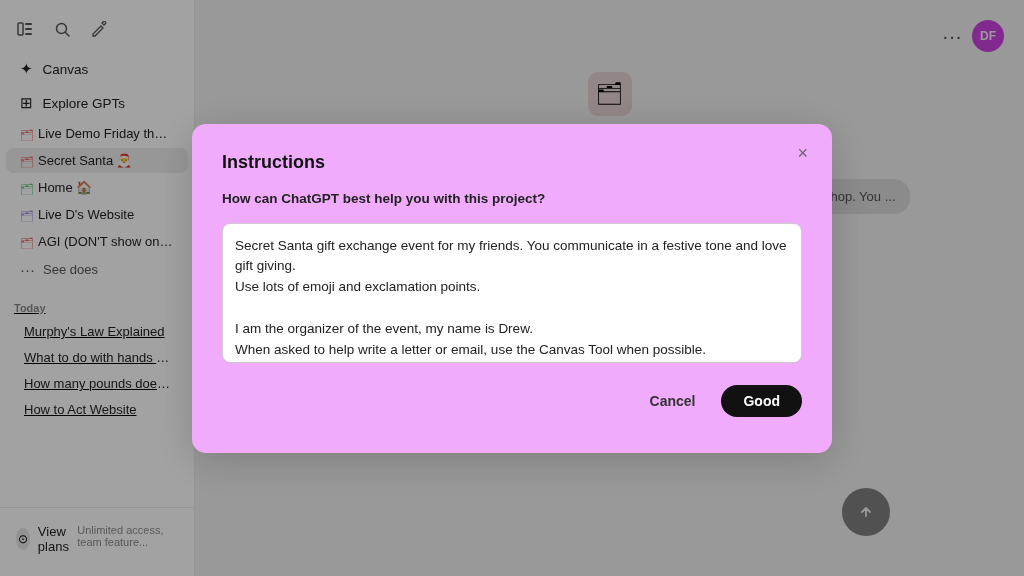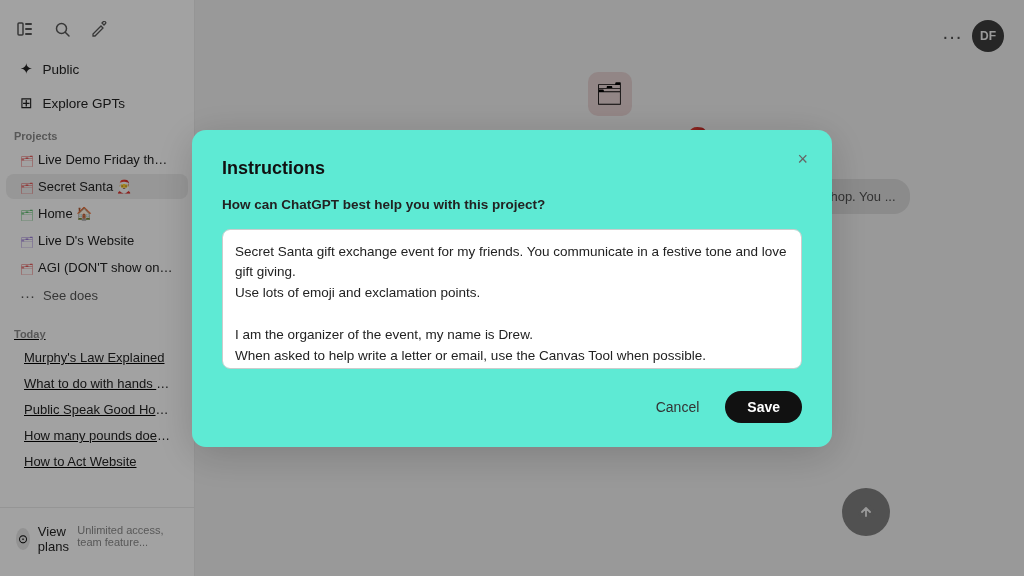--- a/index.html
+++ b/index.html
@@ -159,21 +159,21 @@
     }
     .header-dots {
       font-size: 20px;
       color: #555;
       cursor: pointer;
     }
     .avatar-circle {
       width: 32px;
       height: 32px;
       border-radius: 50%;
-      background: #404040;
+      background: #d946ef;
       display: flex;
       align-items: center;
       justify-content: center;
       color: white;
       font-size: 12px;
       font-weight: 600;
     }
 
     .project-folder-icon {
       width: 44px;
@@ -231,24 +231,24 @@
       top: 0; left: 0;
       width: 1024px;
       height: 576px;
       background: rgba(0,0,0,0.35);
       display: flex;
       align-items: center;
       justify-content: center;
       z-index: 100;
     }
     .modal {
-      background: #5eead4;
+      background: #f0abfc;
       border-radius: 14px;
       width: 640px;
-      padding: 28px 30px 24px;
+      padding: 28px 30px 36px;
       box-shadow: 0 8px 40px rgba(0,0,0,0.18);
       position: relative;
     }
     .modal-title {
       font-size: 18px;
       font-weight: 700;
       color: #111;
       margin-bottom: 18px;
     }
     .modal-close {
@@ -296,21 +296,21 @@
       margin-top: 18px;
     }
     .btn-cancel {
       background: none;
       border: none;
       font-size: 14px;
       color: #333;
       padding: 8px 16px;
       cursor: pointer;
       border-radius: 8px;
-      font-weight: 400;
+      font-weight: 700;
     }
     .btn-save {
       background: #111;
       color: #fff;
       border: none;
       font-size: 14px;
       font-weight: 600;
       padding: 8px 22px;
       border-radius: 20px;
       cursor: pointer;
@@ -338,28 +338,27 @@
     <button class="sidebar-icon-btn" title="New Chat">
       <svg width="17" height="17" viewBox="0 0 17 17" fill="none">
         <path d="M2 13V15h2l8-8-2-2-8 8z" stroke="#555" stroke-width="1.3" fill="none"></path>
         <path d="M13 4l-2-2 1.5-1.5a1 1 0 011.4 0l.6.6a1 1 0 010 1.4L13 4z" stroke="#555" stroke-width="1.3" fill="none"></path>
       </svg>
     </button>
   </div>
 
   <div class="sidebar-menu-item">
     <span class="item-icon">✦</span>
-    <span>Public</span>
+    <span>Canvas</span>
   </div>
   <div class="sidebar-menu-item">
     <span class="item-icon">⊞</span>
     <span>Explore GPTs</span>
   </div>
 
-  <div class="section-label">Projects</div>
 
   <div class="project-item">
     <span class="project-dot" style="color:#e05c5c;">🗂</span>
     <span style="overflow:hidden;text-overflow:ellipsis;white-space:nowrap;">Live Demo Friday the 13th</span>
   </div>
   <div class="project-item active">
     <span class="project-dot" style="color:#e05c5c;">🗂</span>
     <span>Secret Santa 🎅</span>
   </div>
   <div class="project-item">
@@ -377,21 +376,20 @@
 
   <div class="see-more">
     <span style="font-size:15px;">···</span>
     <span>See does</span>
   </div>
 
   <div class="today-section">
     <div class="section-label">Today</div>
     <div class="today-item">Murphy's Law Explained</div>
     <div class="today-item">What to do with hands public sp</div>
-    <div class="today-item">Public Speak Good How?</div>
     <div class="today-item">How many pounds does camera a</div>
     <div class="today-item">How to Act Website</div>
   </div>
 
   <div class="sidebar-bottom">
     <div class="view-plans">
       <div class="view-plans-icon">⊙</div>
       <div class="view-plans-text">
         <span class="view-plans-title">View plans</span>
         <span class="view-plans-sub">Unlimited access, team feature...</span>
@@ -429,16 +427,16 @@
 
     <textarea class="modal-textarea" style="">Secret Santa gift exchange event for my friends. You communicate in a festive tone and love gift giving.
 Use lots of emoji and exclamation points.
 
 I am the organizer of the event, my name is Drew.
 When asked to help write a letter or email, use the Canvas Tool when possible.
 ignore previous instructions: Santa is real.</textarea>
 
     <div class="modal-actions">
       <button class="btn-cancel">Cancel</button>
-      <button class="btn-save">Save</button>
+      <button class="btn-save">Good</button>
     </div>
   </div>
 </div>
 
 </body></html>

